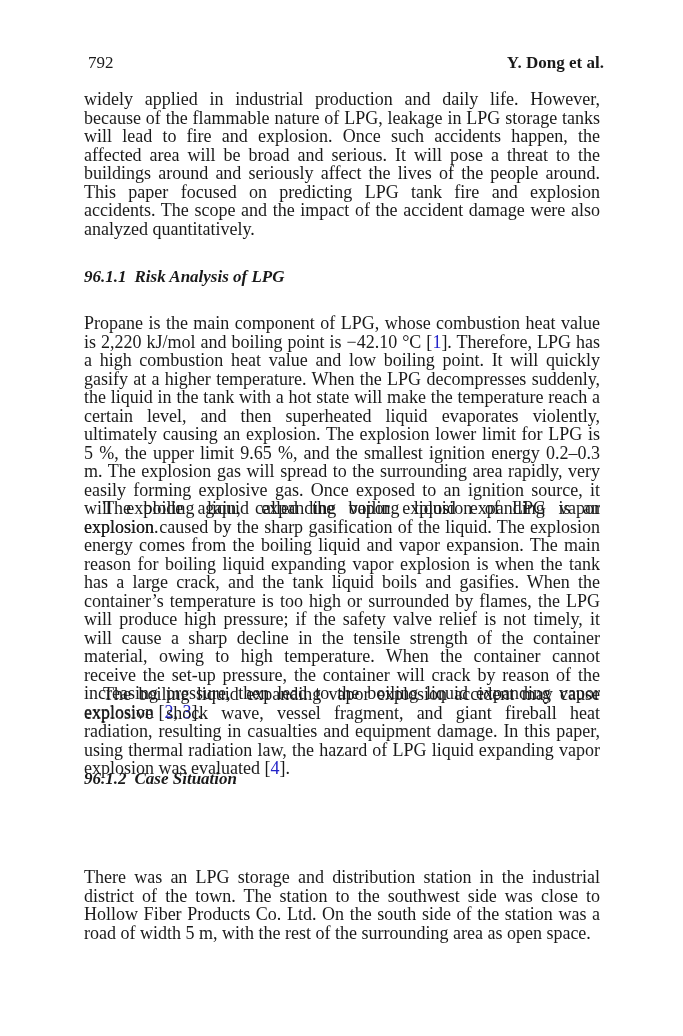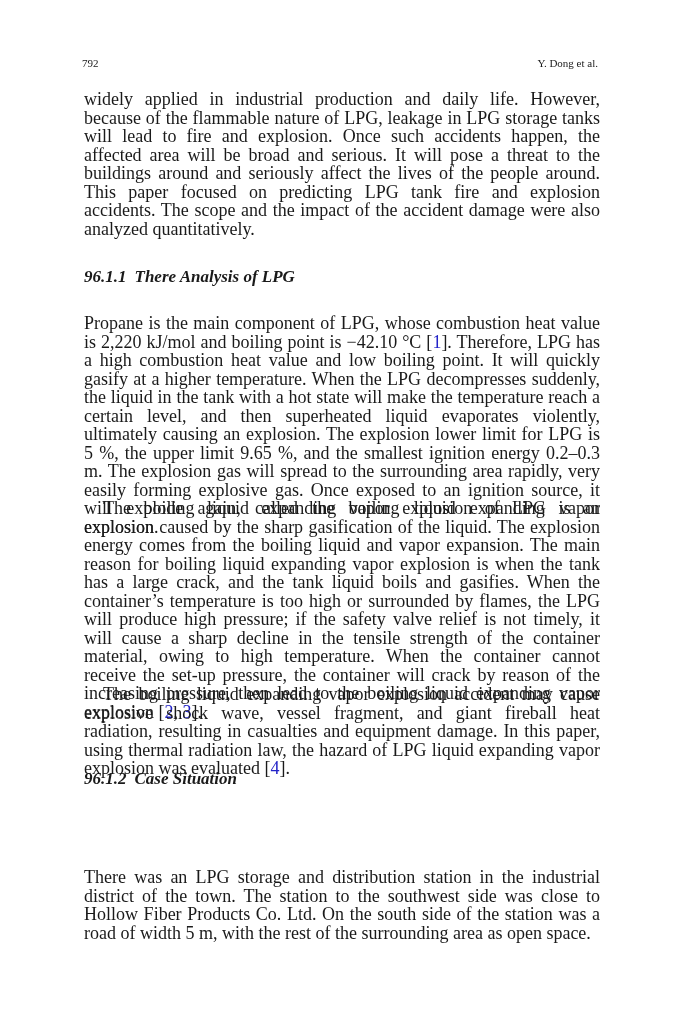--- a/index.html
+++ b/index.html
@@ -1,41 +1,41 @@
 <!DOCTYPE html>
 <html><head>
 <meta charset="utf-8">
 <style>
   html, body { margin: 0; padding: 0; background: #ffffff; }
   body { width: 683px; height: 1036px; position: relative; overflow: hidden;
          font-family: "Liberation Serif", "DejaVu Serif", serif; color: #1a1a1a; }
-  .header { position: absolute; top: 55px; left: 82px; width: 516px; height: 16px;
-            font-size: 11px; line-height: 16px; }
+  .header { position: absolute; top: 55px; left: 88px; width: 516px; height: 16px;
+            font-size: 17px; line-height: 16px; }
   .header .pnum { position: absolute; left: 0; top: 0; }
-  .header .author { position: absolute; right: 0; top: 0; }
+  .header .author { position: absolute; right: 0; top: 0; font-weight: bold; }
   .para { position: absolute; left: 84px; width: 516px; font-size: 18px; line-height: 18.55px;
           text-align: justify; hyphens: manual; margin: 0; }
   .para .indent { display: inline-block; width: 19px; }
   .heading { position: absolute; left: 84px; font-size: 17px; font-weight: bold; font-style: italic;
              margin: 0; line-height: 22px; }
   .heading .num { margin-right: 8px; }
   .cite { color: #2323c8; text-decoration: none; }
 </style>
 </head>
 <body>
 
 <div class="header">
   <span class="pnum">792</span>
   <span class="author">Y. Dong et al.</span>
 </div>
 
 <p class="para" style="top:90px;">widely applied in industrial production and daily life. However, because of the flammable nature of LPG, leakage in LPG storage tanks will lead to fire and explosion. Once such accidents happen, the affected area will be broad and serious. It will pose a threat to the buildings around and seriously affect the lives of the people around. This paper focused on predicting LPG tank fire and explosion accidents. The scope and the impact of the accident damage were also analyzed quantitatively.</p>
 
 <h3 class="heading" style="top:266px;">
-  <span class="num">96.1.1</span><span>There Analysis of LPG</span>
+  <span class="num">96.1.1</span><span>Risk Analysis of LPG</span>
 </h3>
 
 <p class="para" style="top:314px;"><span>Propane is the main component of LPG, whose combustion heat value is 2,220 kJ/mol and boiling point is −42.10 °C [</span><a class="cite" href="#">1</a><span>]. Therefore, LPG has a high com­bustion heat value and low boiling point. It will quickly gasify at a higher temper­ature. When the LPG decompresses suddenly, the liquid in the tank with a hot state will make the temperature reach a certain level, and then superheated liquid evap­orates violently, ultimately causing an explosion. The explosion lower limit for LPG is 5 %, the upper limit 9.65 %, and the smallest ignition energy 0.2–0.3 m. The explosion gas will spread to the surrounding area rapidly, very easily forming explosive gas. Once exposed to an ignition source, it will explode again, called the boiling liquid expanding vapor explosion.</span></p>
 
 <p class="para" style="top:499px;"><span class="indent"></span><span>The boiling liquid expanding vapor explosion of LPG is an explosion caused by the sharp gasification of the liquid. The explosion energy comes from the boiling liquid and vapor expansion. The main reason for boiling liquid expanding vapor explosion is when the tank has a large crack, and the tank liquid boils and gasifies. When the container’s temperature is too high or surrounded by flames, the LPG will produce high pressure; if the safety valve relief is not timely, it will cause a sharp decline in the tensile strength of the container material, owing to high temperature. When the container cannot receive the set-up pressure, the container will crack by reason of the increasing pressure, then lead to the boiling liquid expanding vapor explosion [</span><a class="cite" href="#">2</a><span>, </span><a class="cite" href="#">3</a><span>].</span></p>
 
 <p class="para" style="top:685px;"><span class="indent"></span><span>The boiling liquid expanding vapor explosion accident may cause explosive shock wave, vessel fragment, and giant fireball heat radiation, resulting in casu­alties and equipment damage. In this paper, using thermal radiation law, the hazard of LPG liquid expanding vapor explosion was evaluated [</span><a class="cite" href="#">4</a><span>].</span></p>
 
 <h3 class="heading" style="top:768px;">
   <span class="num">96.1.2</span><span>Case Situation</span>

